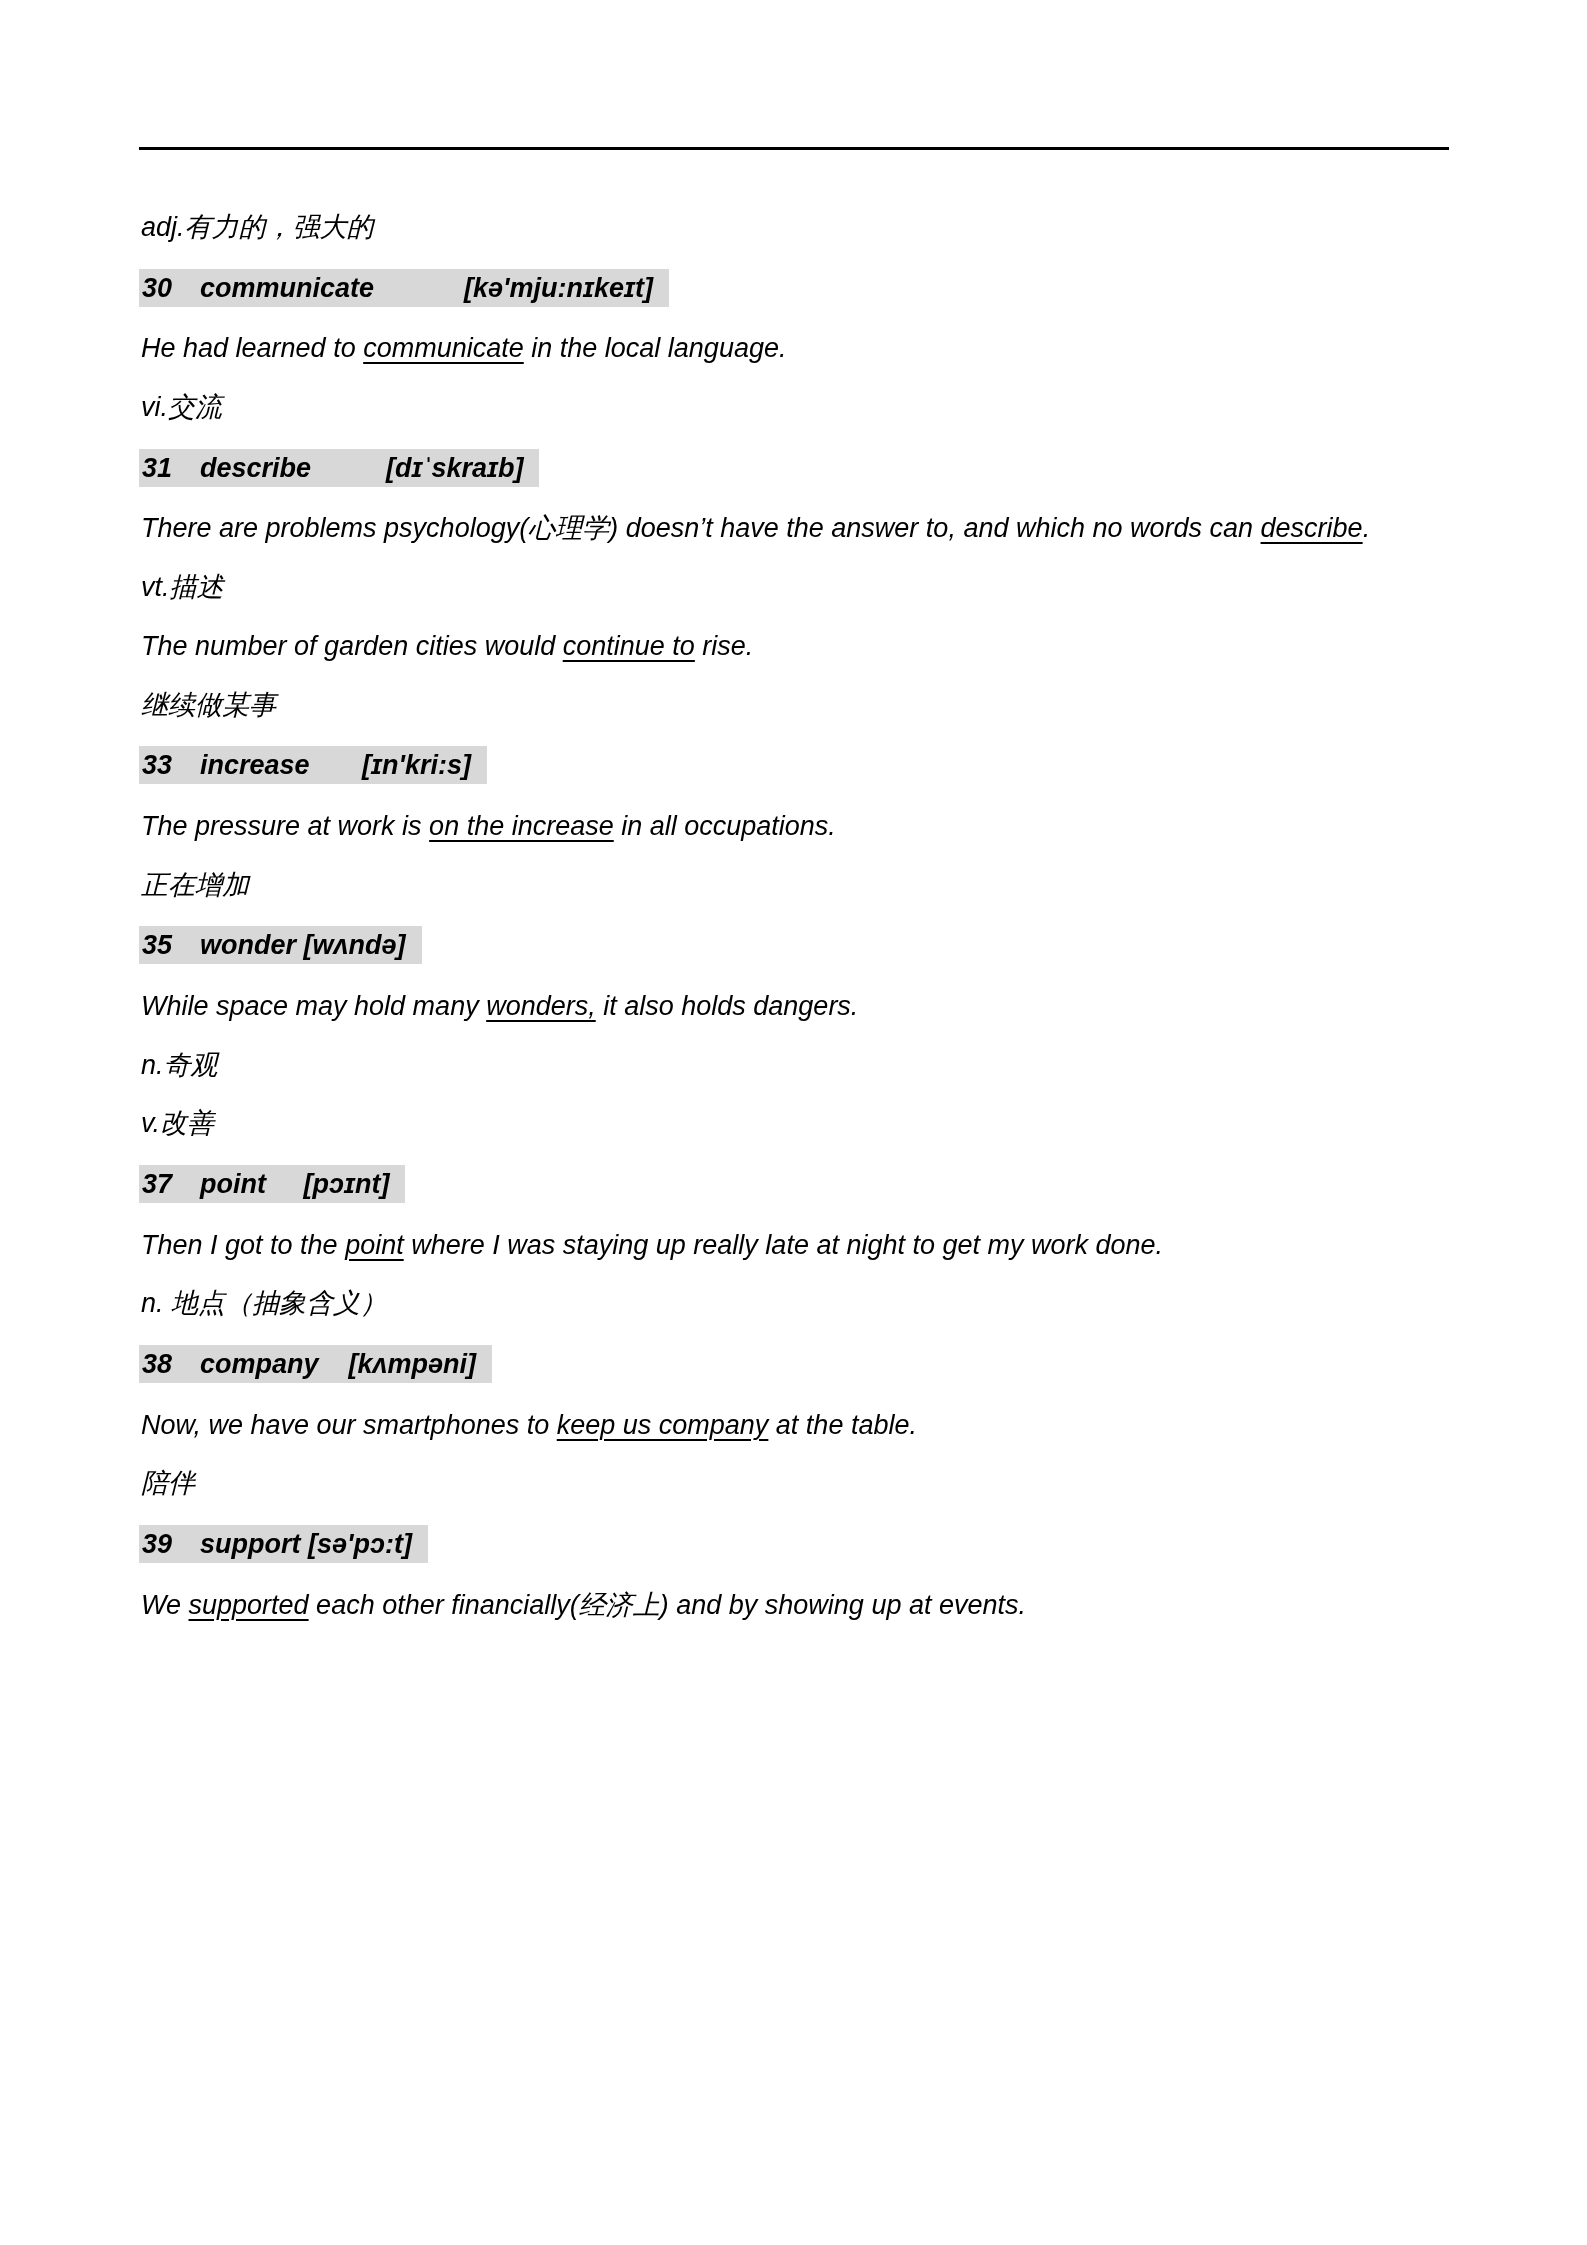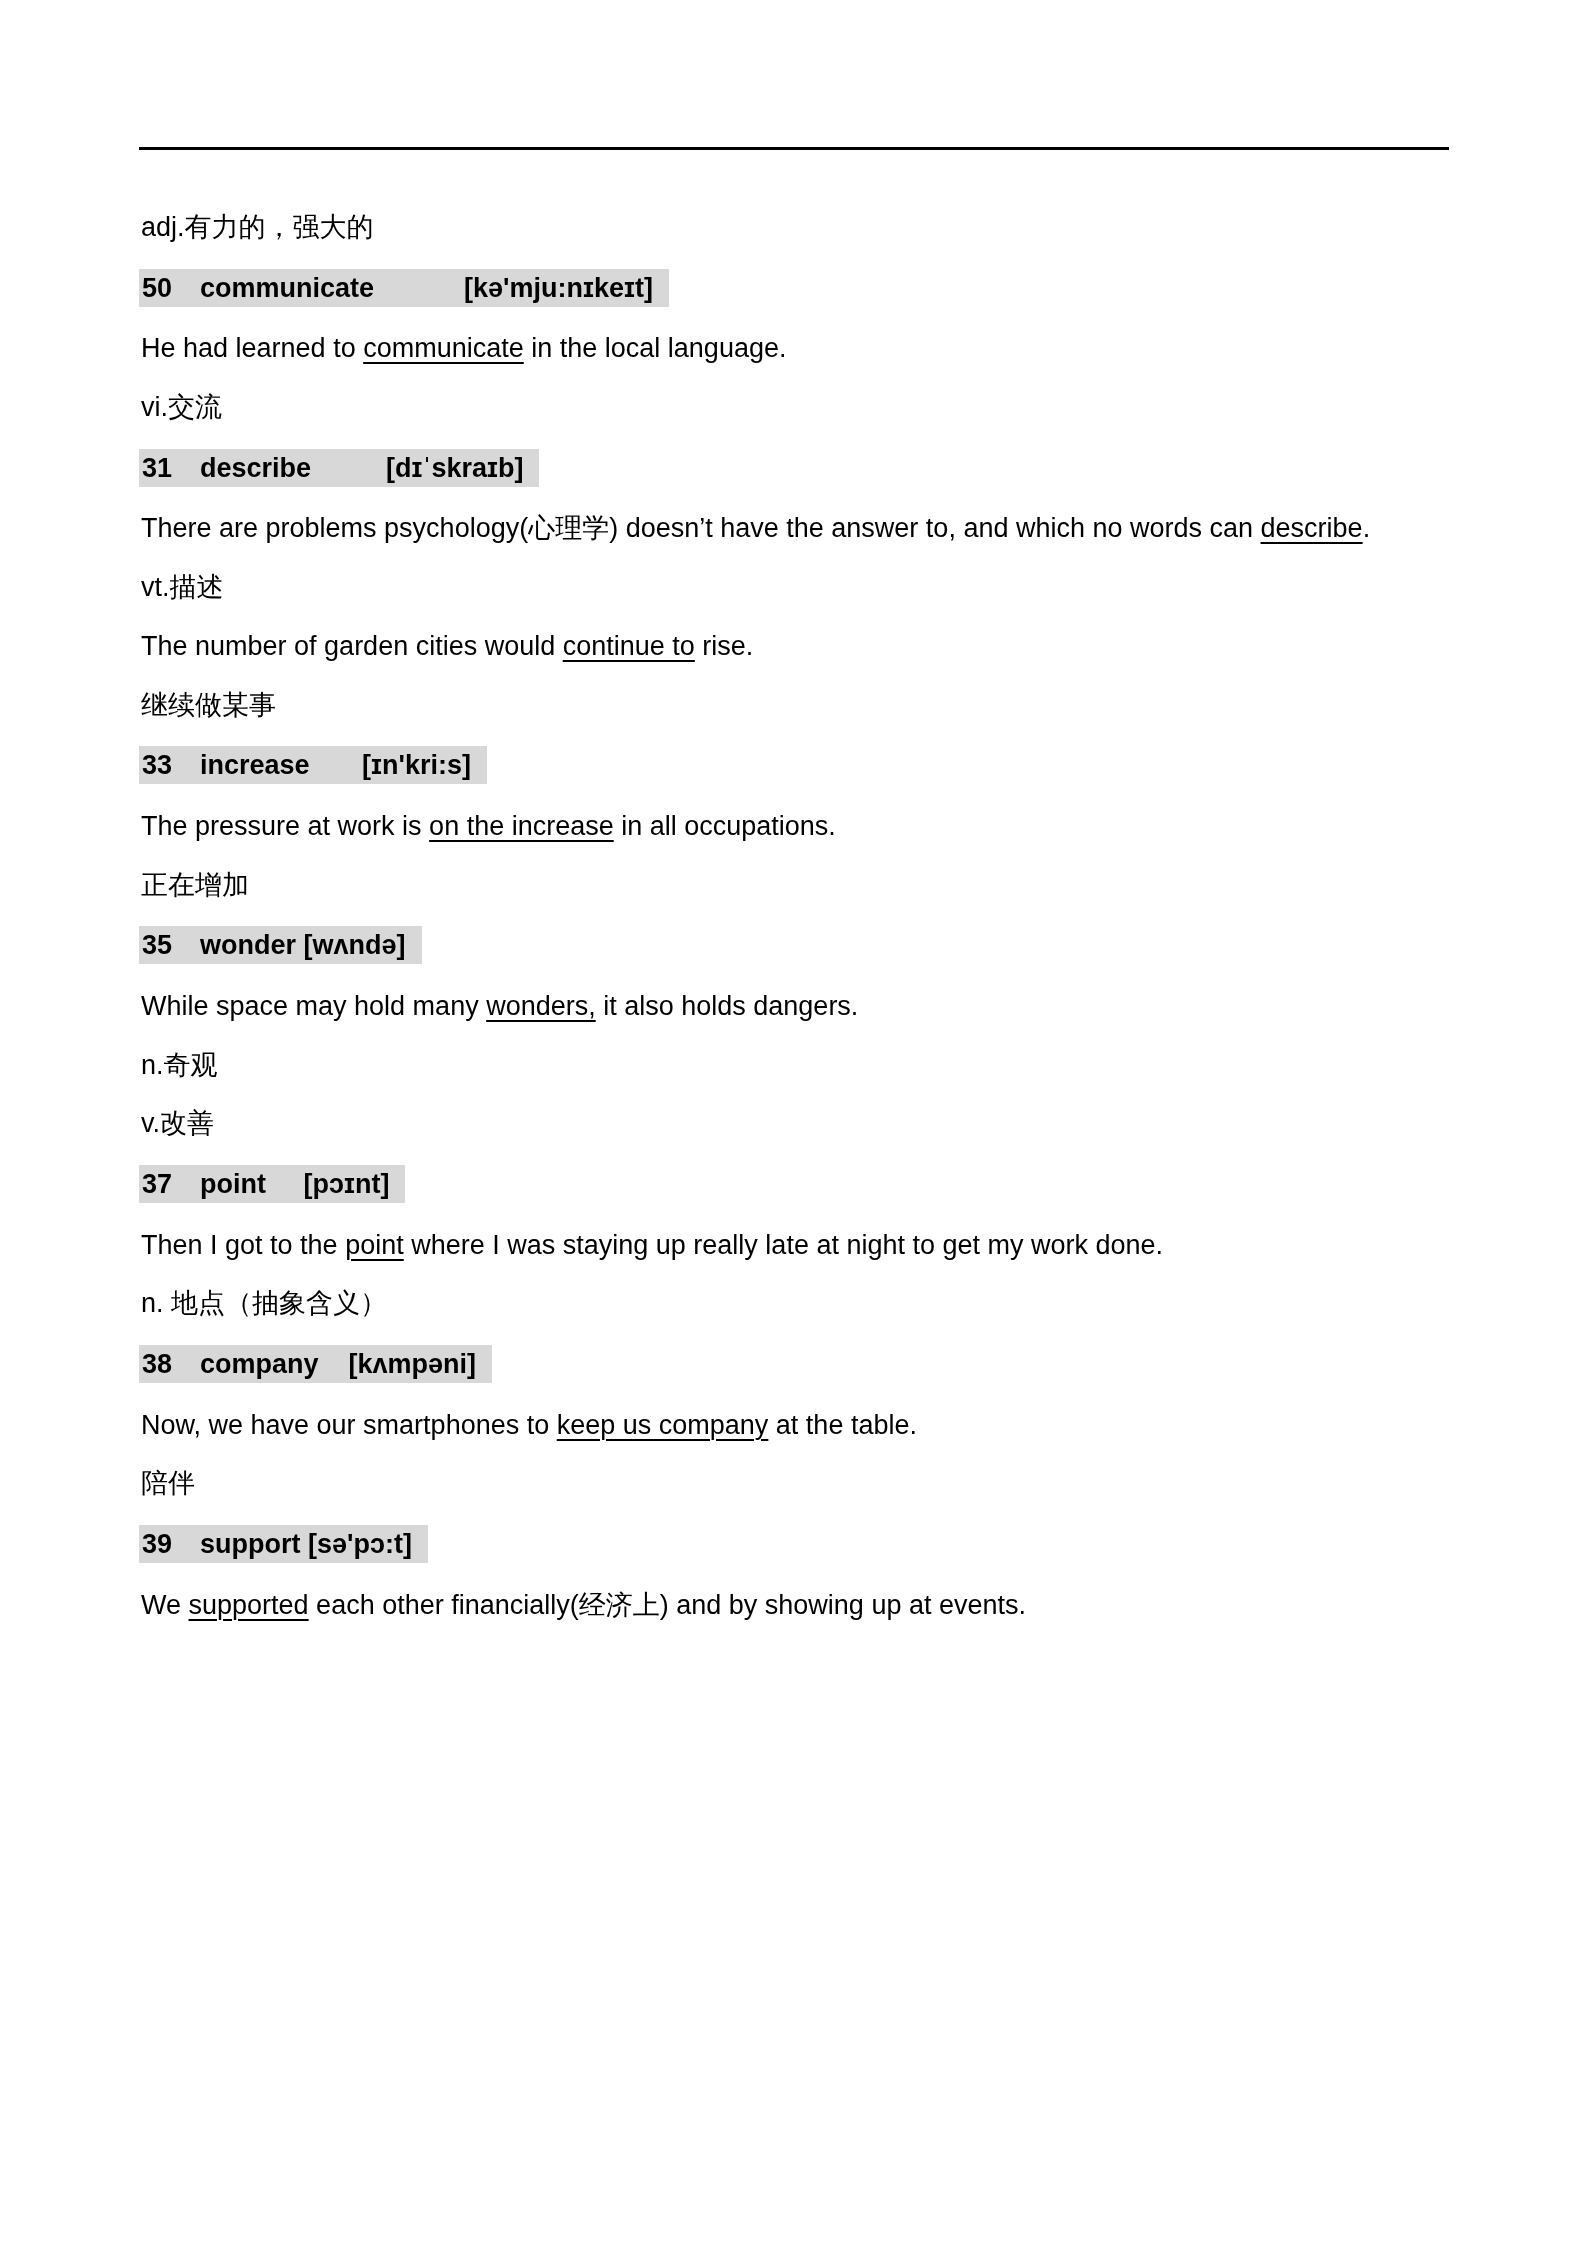--- a/index.html
+++ b/index.html
@@ -8,20 +8,21 @@
     background: #ffffff;
   }
   .page {
     position: relative;
     width: 1587px;
     height: 1638px;
     background: #ffffff;
     font-family: "Liberation Sans", "DejaVu Sans", sans-serif;
     color: #000000;
     overflow: hidden;
+    font-style: italic;
   }
   .header-rule {
     position: absolute;
     left: 139px;
     top: 147px;
     width: 1310px;
     height: 3px;
     background: #000000;
   }
   .content {
@@ -58,21 +59,21 @@
 </style>
 </head>
 <body>
 
 <main class="page">
   <div class="header-rule"></div>
   <section class="content">
     <p class="definition">adj.有力的，强大的</p>
     <div id="entries">
   <div class="entry">
-          <p class="heading"><span class="hl"><span class="num">50</span><span class="word">communicate</span><span class="sep">            </span><span class="phon">[kə'mju:nɪkeɪt]</span></span></p>
+          <p class="heading"><span class="hl"><span class="num">30</span><span class="word">communicate</span><span class="sep">            </span><span class="phon">[kə'mju:nɪkeɪt]</span></span></p>
           <p class="sentence"><span>He had learned to </span><span class="u">communicate</span><span> in the local language.</span></p>
           <p class="definition">vi.交流</p>
         </div>
 
   <div class="entry">
           <p class="heading"><span class="hl"><span class="num">31</span><span class="word">describe</span><span class="sep">          </span><span class="phon">[dɪˈskraɪb]</span></span></p>
           <p class="sentence"><span>There are problems psychology(心理学) doesn’t have the answer to, and which no words can </span><span class="u">describe</span><span>.</span></p>
           <p class="definition">vt.描述</p>
         </div>
 

